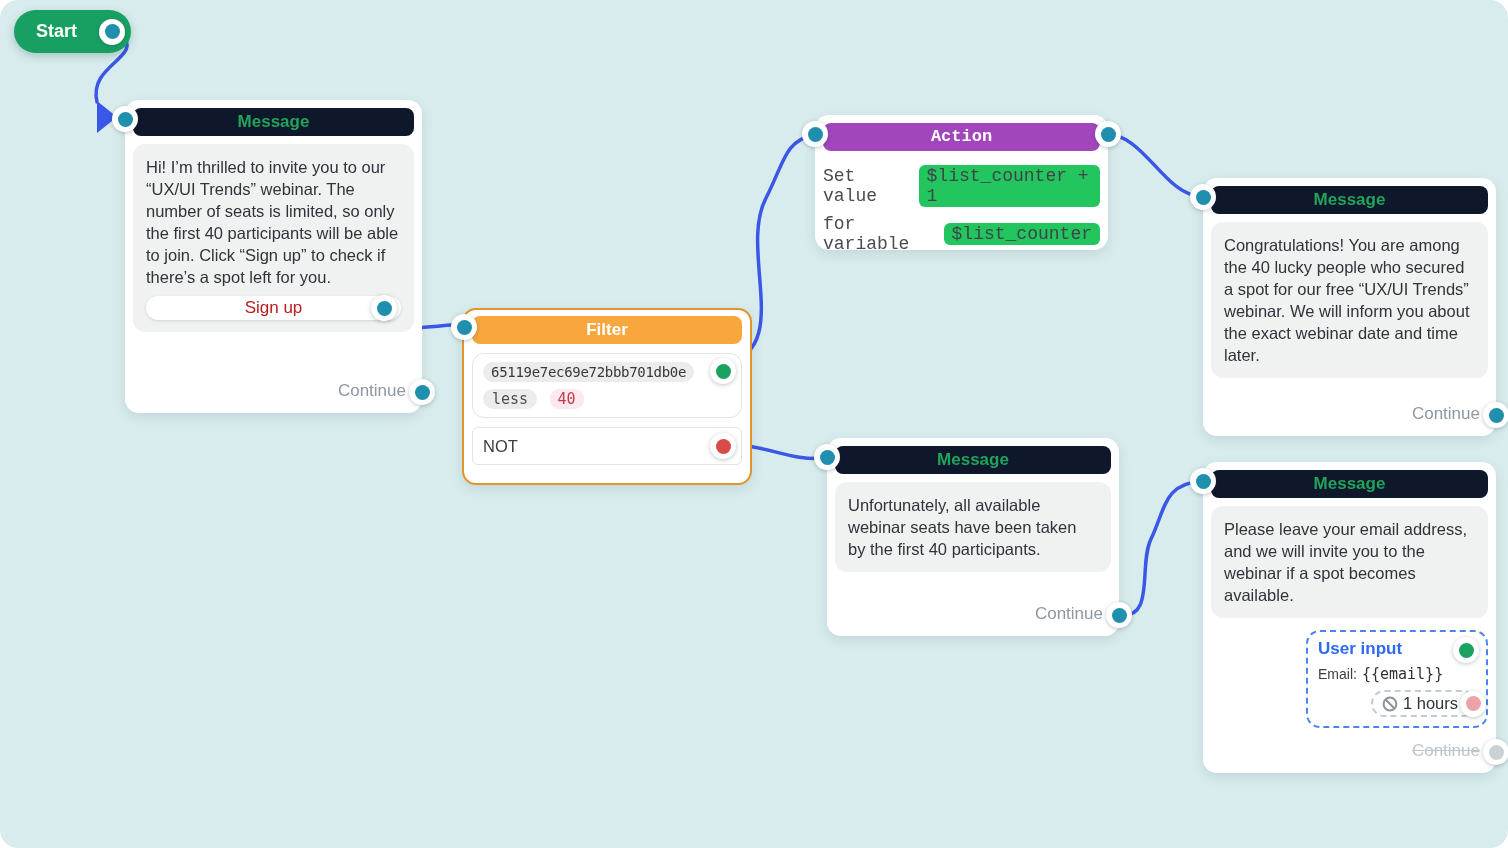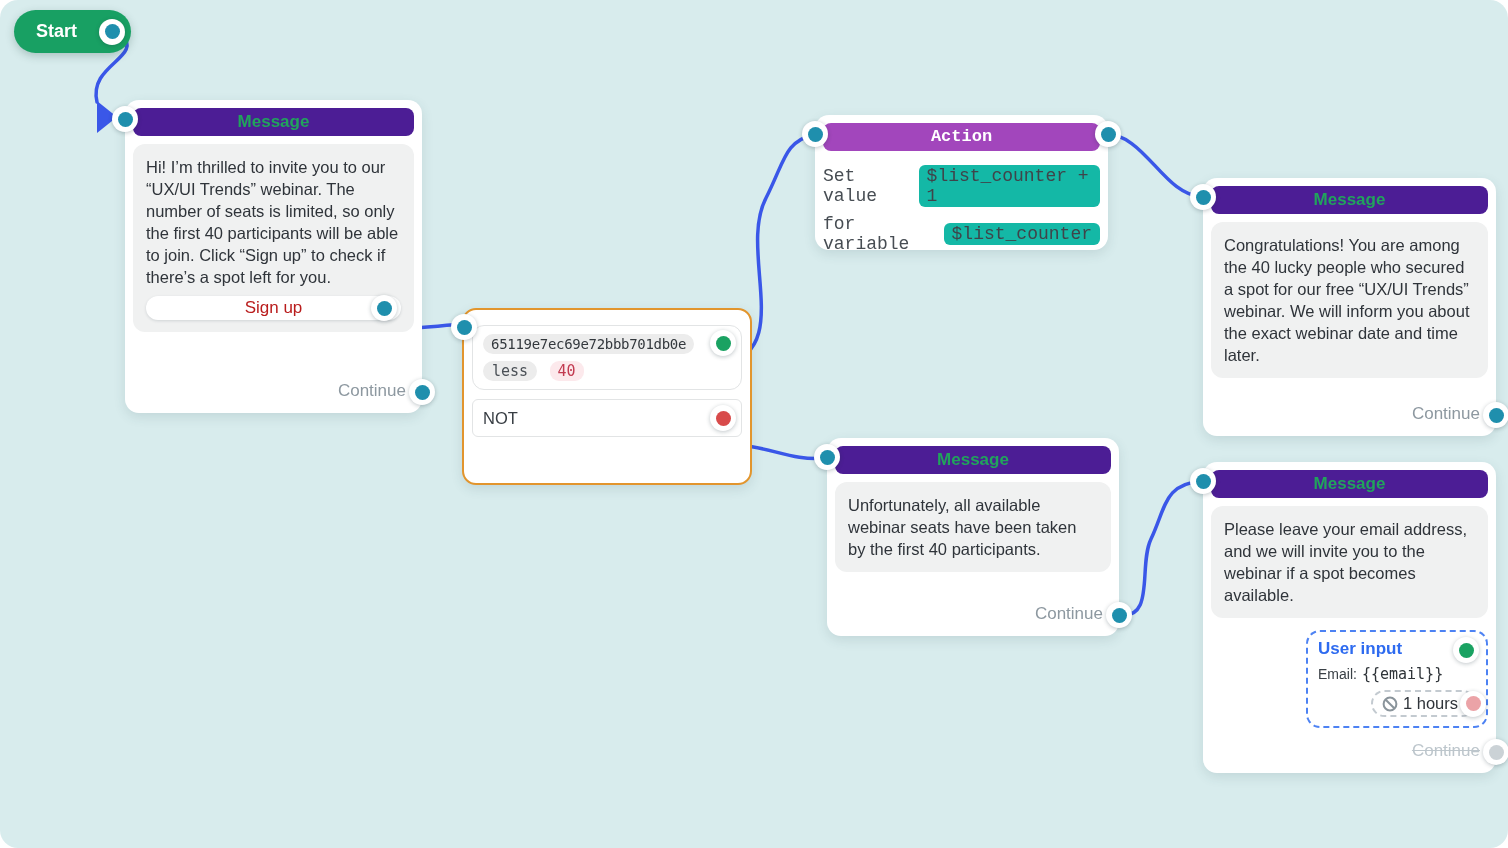--- a/index.html
+++ b/index.html
@@ -24,21 +24,21 @@
   
   .node{
     position:absolute;z-index:2;background:#ffffff;border-radius:14px;
     padding:8px;display:flex;flex-direction:column;
     box-shadow:0 4px 12px rgba(45,75,85,.13);
   }
   .node-header{
     height:28px;line-height:28px;border-radius:8px;flex:none;
     text-align:center;font-weight:bold;font-size:17px;
   }
-  .hdr-message{background:#4c1d95;color:#21a35c;}
+  .hdr-message{background:#0f172a;color:#21a35c;}
   .hdr-filter{background:#f7a73e;color:#ffffff;}
   .hdr-action{background:#a246bc;color:#ffffff;}
 
   .msg-body{
     margin-top:8px;background:#f0f1f1;border-radius:12px;
     padding:12px 13px;font-size:16.5px;line-height:22px;color:#2f343a;
   }
   .continue-row{
     display:flex;justify-content:flex-end;align-items:center;
     margin-top:auto;position:relative;padding:2px 8px 4px 0;
@@ -85,21 +85,21 @@
   .pill-id{font-size:14px;padding:2px 8px;letter-spacing:-0.3px;}
   .pill-op{font-size:15px;padding:1px 9px;color:#4a5056;}
   .pill-num{font-size:15px;padding:1px 8px;background:#fce9ec;color:#c23a50;border-radius:9px;margin-left:8px;}
   .cond-row2{margin-top:7px;}
   .else-label{font-size:16.5px;color:#383e44;}
 
   
   .action-body{margin-top:14px;display:flex;flex-direction:column;gap:7px;align-items:center;}
   .action-row{display:flex;align-items:center;gap:8px;font-size:18px;color:#474d53;}
   .action-pill{
-    background:#14b8a6;border-radius:6px;padding:1px 8px;
+    background:#22c55e;border-radius:6px;padding:1px 8px;
     font-size:18px;color:#3f444a;
   }
   .port-output-right{position:absolute;right:-13px;top:6px;}
 
   
   .user-input-box{
     margin:12px 0 0 auto;width:182px;border:2px dashed #4d82f3;border-radius:14px;
     padding:7px 10px 9px;position:relative;
   }
   .user-input-box>.port{position:absolute;right:7px;top:5px;}
@@ -156,20 +156,21 @@
       <span class="port">
         <span class="dot dot-teal"></span>
       </span>
     </div>
   </div>
 
   <div class="node node-filter" style="left:462px;top:308px;width:290px;height:177px;">
     <span class="port port-input" style="top:4px;">
       <span class="dot dot-teal"></span>
     </span>
+    <div class="node-header hdr-filter">Filter</div>
     <div class="cond-box">
       <span class="pill pill-id">65119e7ec69e72bbb701db0e</span>
       <span class="port">
         <span class="dot dot-green"></span>
       </span>
       <div class="cond-row2">
         <span class="pill pill-op">less</span>
         <span class="pill pill-num">40</span>
       </div>
     </div>

